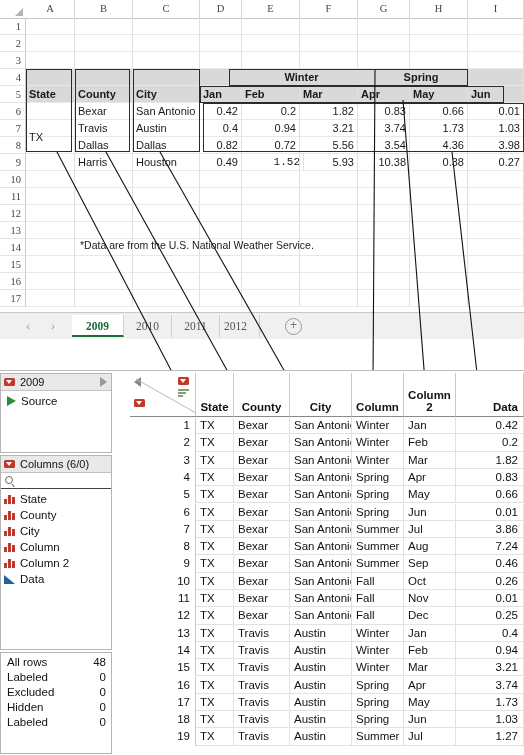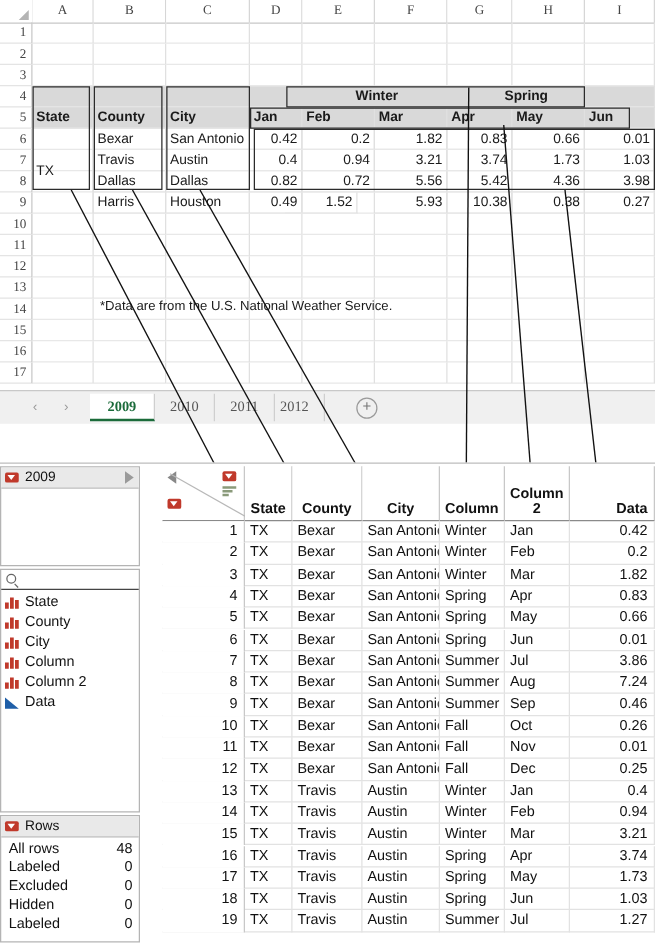--- a/index.html
+++ b/index.html
@@ -363,27 +363,27 @@
       <div class="gcell gnum" style="left: 242px; width: 58px; top: 120px;">0.94</div>
       <div class="gcell gnum" style="left: 300px; width: 58px; top: 120px;">3.21</div>
       <div class="gcell gnum" style="left: 358px; width: 52px; top: 120px;">3.74</div>
       <div class="gcell gnum" style="left: 410px; width: 58px; top: 120px;">1.73</div>
       <div class="gcell gnum" style="left: 468px; width: 56px; top: 120px;">1.03</div>
       <div class="gcell " style="left: 75px; width: 58px; top: 137px;">Dallas</div>
       <div class="gcell " style="left: 133px; width: 67px; top: 137px;">Dallas</div>
       <div class="gcell gnum" style="left: 200px; width: 42px; top: 137px;">0.82</div>
       <div class="gcell gnum" style="left: 242px; width: 58px; top: 137px;">0.72</div>
       <div class="gcell gnum" style="left: 300px; width: 58px; top: 137px;">5.56</div>
-      <div class="gcell gnum" style="left: 358px; width: 52px; top: 137px;">5.42</div>
+      <div class="gcell gnum" style="left: 358px; width: 52px; top: 137px;">3.54</div>
       <div class="gcell gnum" style="left: 410px; width: 58px; top: 137px;">4.36</div>
       <div class="gcell gnum" style="left: 468px; width: 56px; top: 137px;">3.98</div>
       <div class="gcell " style="left: 75px; width: 58px; top: 154px;">Harris</div>
       <div class="gcell " style="left: 133px; width: 67px; top: 154px;">Houston</div>
       <div class="gcell gnum" style="left: 200px; width: 42px; top: 154px;">0.49</div>
-      <div class="gcell gnum" style="left: 228px; width: 58px; top: 154px;">1.52</div>
+      <div class="gcell gnum" style="left: 246px; width: 58px; top: 154px; font-family: Liberation Mono, monospace;">1.52</div>
       <div class="gcell gnum" style="left: 300px; width: 58px; top: 154px;">5.93</div>
       <div class="gcell gnum" style="left: 358px; width: 52px; top: 154px;">10.38</div>
       <div class="gcell gnum" style="left: 410px; width: 58px; top: 154px;">0.38</div>
       <div class="gcell gnum" style="left: 468px; width: 56px; top: 154px;">0.27</div>
       <div class="gcell" style="left: 26px; width: 49px; top: 103px; height: 68px; line-height: 68px; border-bottom: none;">TX</div>
     </div>
 
   <div class="boxed" style="left:26px;top:69px;width:46px;height:83px;"></div>
   <div class="boxed" style="left:75px;top:69px;width:55px;height:83px;"></div>
   <div class="boxed" style="left:133px;top:69px;width:67px;height:83px;"></div>
@@ -418,23 +418,31 @@
 </svg>
 
 <div id="jmp">
 
   <div class="panel" style="left:0;top:2px;width:112px;height:80px;">
     <div class="panelhdr">
       <span class="redtri"></span>
       <span>2009</span>
       <span class="greytri" style="border-left-color:#9a9a9a;"></span>
     </div>
+    <div class="srcrow" style="margin-top:3px;">
+      <span class="greenplay" style="left:6px;"></span>
+      <span>Source</span>
+    </div>
   </div>
 
   <div class="panel" style="left:0;top:84px;width:112px;height:195px;">
+    <div class="panelhdr">
+      <span class="redtri"></span>
+      <span>Columns (6/0)</span>
+    </div>
     <div class="searchrow">
       <span class="magn"></span>
     </div>
     <div class="collist" id="collist">
         <div class="colitem"><span class="icon-nom">
             <i></i>
             <i></i>
             <i></i>
           </span><span>State</span></div>
         <div class="colitem"><span class="icon-nom">
@@ -455,24 +463,20 @@
         <div class="colitem"><span class="icon-nom">
             <i></i>
             <i></i>
             <i></i>
           </span><span>Column 2</span></div>
         <div class="colitem"><span class="icon-cont"></span><span>Data</span></div>
       </div>
   </div>
 
   <div class="panel" style="left:0;top:281px;width:112px;height:102px;">
-    <div class="panelhdr">
-      <span class="redtri"></span>
-      <span>Rows</span>
-    </div>
     <div id="rowstats" style="padding-top:2px;">
         <div class="statrow">
           <span class="lbl">All rows</span>
           <span class="val">48</span>
         </div>
         <div class="statrow">
           <span class="lbl">Labeled</span>
           <span class="val">0</span>
         </div>
         <div class="statrow">

